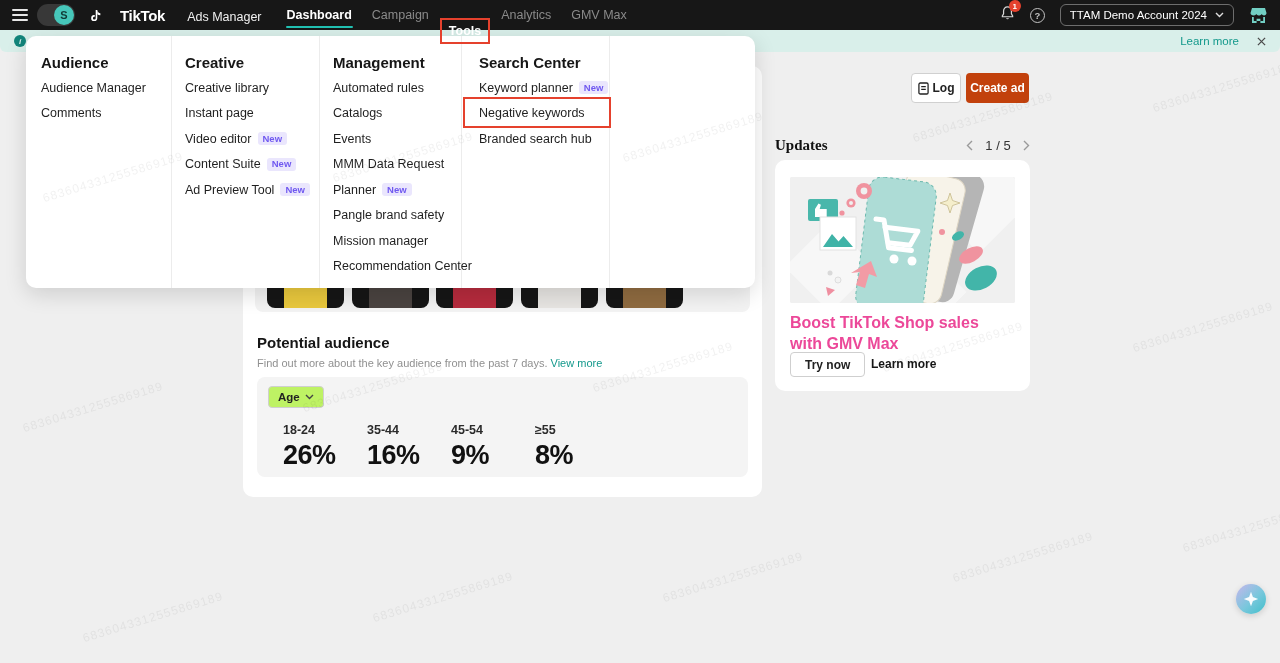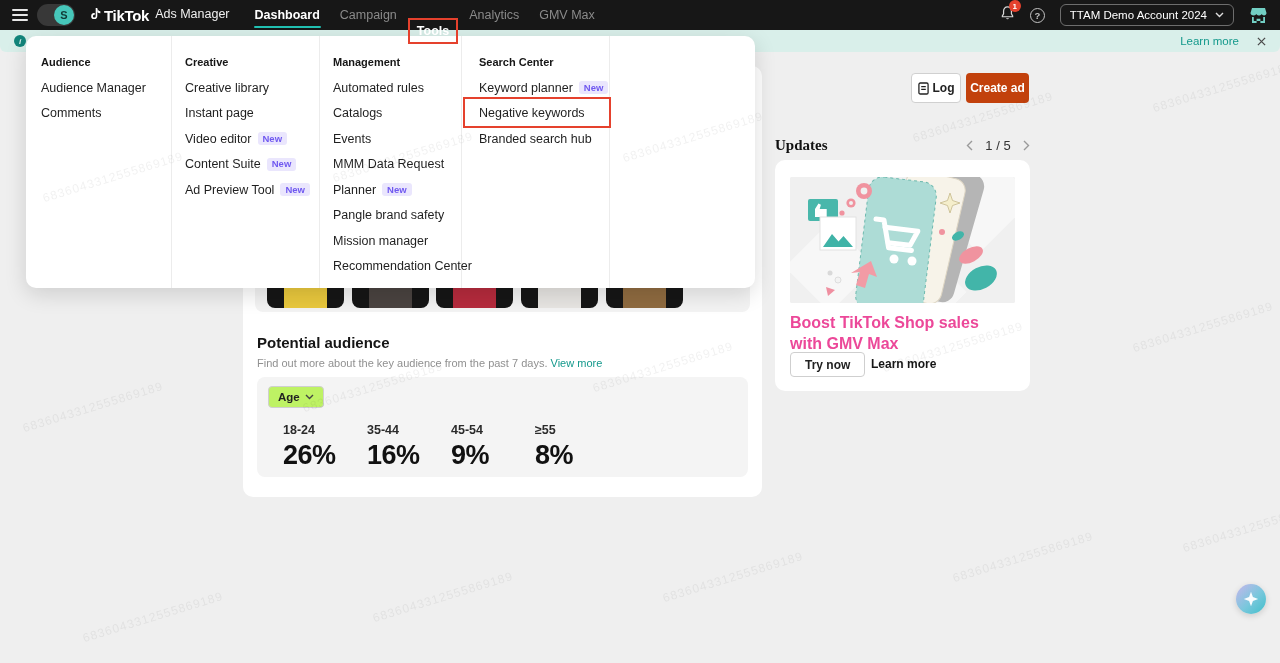--- a/index.html
+++ b/index.html
@@ -9,21 +9,21 @@
   
   .wm-layer { position:absolute; inset:0; z-index:50; pointer-events:none; }
   .wm { position:absolute; font-size:12px; color:rgba(60,60,60,0.07); transform:rotate(-17deg); white-space:nowrap; letter-spacing:1px; }
 
   
   .topbar { position:absolute; top:0; left:0; width:1280px; height:30px; background:#171717; z-index:60; display:flex; align-items:center; padding:0 12px; }
   .hamburger { width:16px; height:12px; display:flex; flex-direction:column; justify-content:space-between; cursor:pointer; }
   .hamburger span { display:block; height:2px; background:#e8e8e8; border-radius:1px; }
   .avatar-pill { margin-left:9px; width:38px; height:22px; border-radius:11px; background:#383838; position:relative; cursor:pointer; }
   .avatar-circle { position:absolute; right:1px; top:1px; width:20px; height:20px; border-radius:50%; background:#46c7ba; color:#113b37; font-size:11px; font-weight:700; display:flex; align-items:center; justify-content:center; }
-  .logo { margin-left:13px; display:flex; align-items:flex-start; gap:3px; cursor:pointer; }
+  .logo { margin-left:13px; display:flex; align-items:flex-end; gap:19px; cursor:pointer; }
   .logo .brand { color:#fff; font-size:15px; font-weight:700; letter-spacing:-0.3px; }
   .logo .suffix { color:#f0f0f0; font-size:12.5px; margin-left:3px; }
   .nav { display:flex; align-items:center; height:100%; margin-left:24px; gap:18px; }
   .nav-item { position:relative; height:100%; display:flex; align-items:center; font-size:12.5px; color:#8a8a8a; cursor:pointer; padding:0 1px; }
   .nav-item.active { color:#ffffff; font-weight:700; }
   .nav-item.active::after { content:""; position:absolute; left:0; right:0; bottom:2px; height:2px; background:#21c1b2; border-radius:1px; }
   .nav-item.current { color:#ffffff; font-weight:600;margin-top:32px; }
   .tools-red { position:absolute; left:-8px; right:-8px; top:2px; bottom:2px; border:2.5px solid #e5412d; pointer-events:none; }
   .top-right { margin-left:auto; display:flex; align-items:center; gap:15px; }
   .bell-wrap { position:relative; cursor:pointer; }
@@ -79,21 +79,21 @@
   
   .dropdown { position:absolute; left:26px; top:36px; width:729px; height:252px; background:#fff; border-radius:10px; box-shadow:0 6px 22px rgba(0,0,0,0.14); z-index:40; }
   .menu-divider { position:absolute; top:0; bottom:0; width:1px; background:#ececec; }
   .d1 { left:145px; } .d2 { left:293px; } .d3 { left:435px; } .d4 { left:583px; }
   .menu-col { position:absolute; top:14px; }
   .c1 { left:15px;  width:124px; }
   .c2 { left:159px; width:130px; }
   .c3 { left:307px; width:124px; }
   .c4 { left:453px; width:126px; }
   .c5 { left:598px; width:118px; }
-  .menu-head { height:25px; line-height:25px; font-size:11px; font-weight:700; color:#161616; }
+  .menu-head { height:25px; line-height:25px; font-size:15px; font-weight:700; color:#161616; }
   .menu-item { height:25.5px; display:flex; align-items:center; gap:6px; font-size:12.5px; color:#1f1f1f; cursor:pointer; white-space:nowrap; }
   .badge-new { background:#eae6fd; color:#7059f0; font-size:9.5px; font-weight:600; padding:1.5px 5px; border-radius:3px; line-height:1.1; }
   .red-box-nk { position:absolute; left:437px; top:61px; width:148px; height:31px; border:2.5px solid #e5412d; pointer-events:none; z-index:2; }
 
   
   .ai-fab { position:absolute; left:1236px; top:584px; width:30px; height:30px; border-radius:50%; border:none; background:linear-gradient(135deg,#c7b6ec 0%, #79c7dc 55%, #3fbfca 100%); display:flex; align-items:center; justify-content:center; cursor:pointer; z-index:10; box-shadow:0 2px 6px rgba(0,0,0,0.15); }
 </style>
 </head>
 <body>
 

